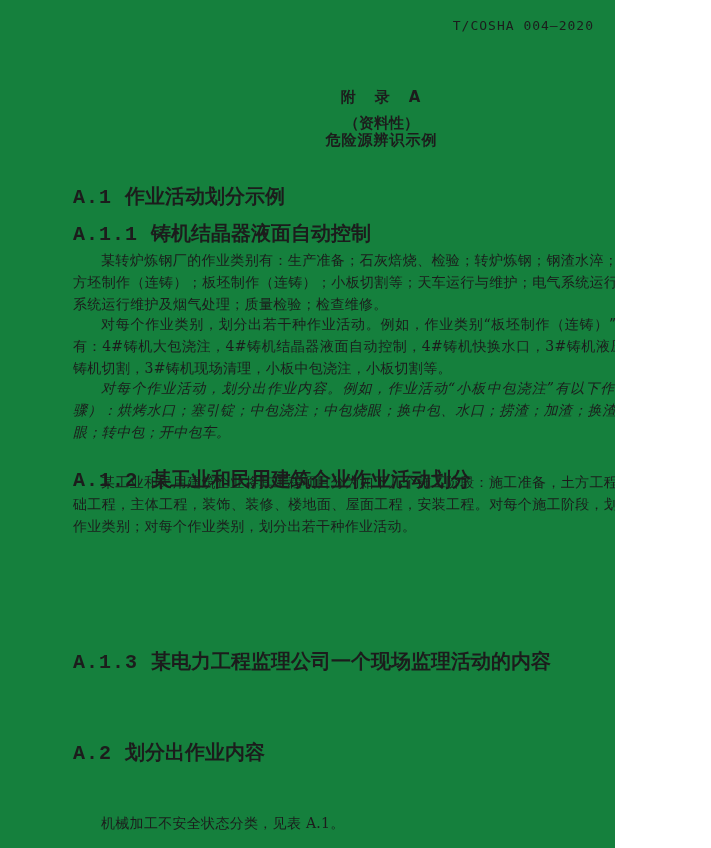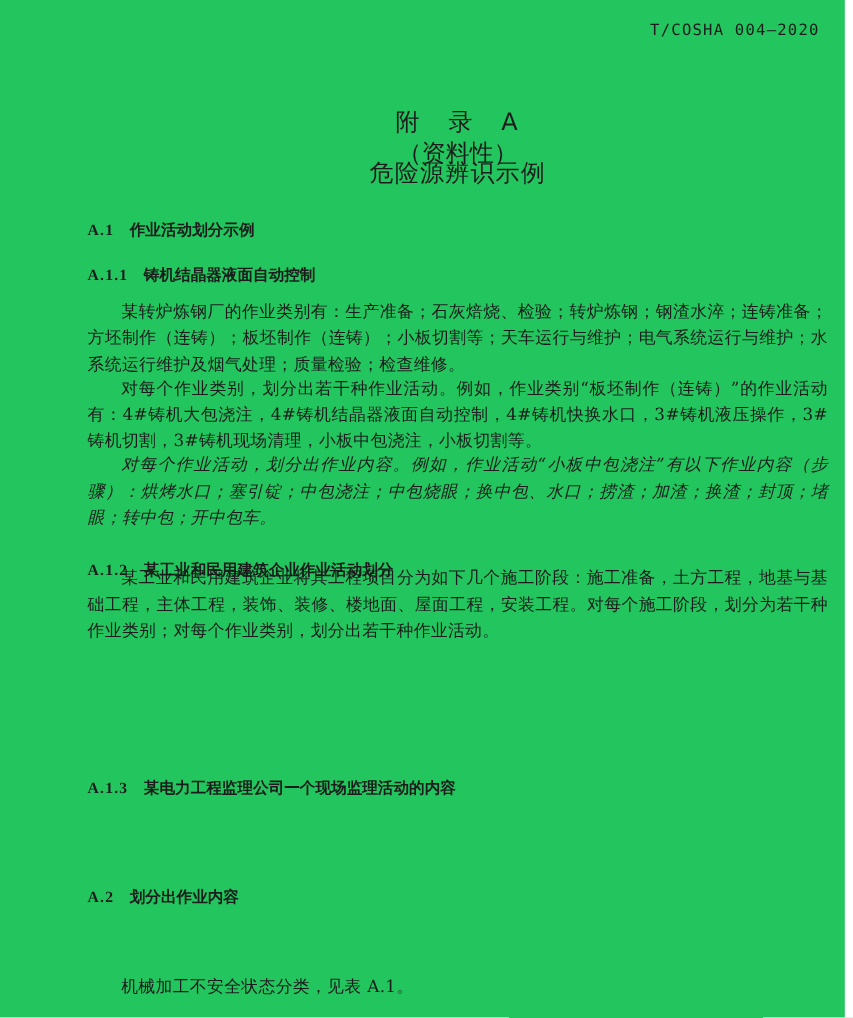--- a/index.html
+++ b/index.html
@@ -2,57 +2,57 @@
 <html lang="zh"><head>
 <meta charset="utf-8">
 <style>
   html, body {
     margin: 0;
     padding: 0;
     background: #ffffff;
   }
   .page {
     position: relative;
-    width: 704px;
+    width: 615px;
     height: 848px;
-    background: #22c55e;
+    background: #15803d;
     overflow: hidden;
     color: #1c1c1c;
     font-family: "DejaVu Serif", "Liberation Serif", serif;
   }
   .doc-code {
     position: absolute;
     top: 18px;
     right: 21px;
     font-family: "DejaVu Sans Mono", "Liberation Mono", monospace;
     font-size: 13px;
     letter-spacing: 1px;
     color: #1c1c1c;
     white-space: nowrap;
   }
   .centered {
     position: absolute;
     left: 73px;
     width: 617px;
     text-align: center;
     font-family: "DejaVu Sans", "Liberation Sans", sans-serif;
-    font-weight: normal;
-    font-size: 20px;
+    font-weight: bold;
+    font-size: 15px;
     white-space: pre;
   }
   .title-appendix { top: 88px; letter-spacing: 2px; }
   .title-type     { top: 114px; }
   .title-subject  { top: 131px; letter-spacing: 1px; }
   .heading {
     position: absolute;
     left: 73px;
     width: 617px;
-    font-family: Liberation Serif, serif;
+    font-family: Liberation Mono, monospace;
     font-weight: bold;
-    font-size: 13px;
+    font-size: 20px;
     white-space: nowrap;
   }
   .heading .h-num { display: inline-block; margin-right: 13px; letter-spacing: 1px; }
   .h-a1   { top: 183px; }
   .h-a11  { top: 220px; }
   .h-a12  { top: 466px; }
   .h-a13  { top: 628px; margin-top: 20px; }
   .h-a2   { top: 739px; }
   .h-a21  { top: 784px; }
   .para {

